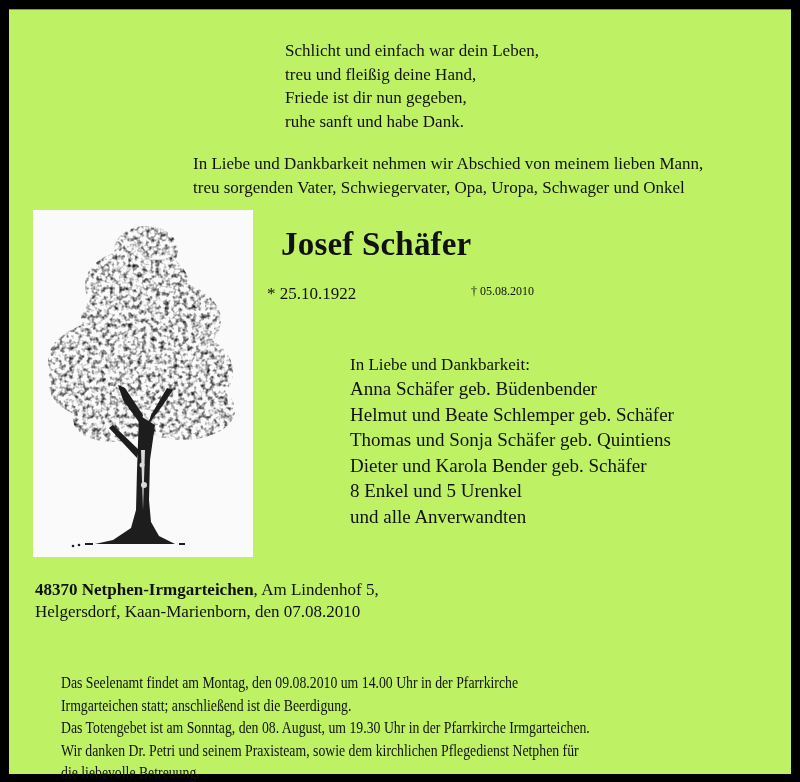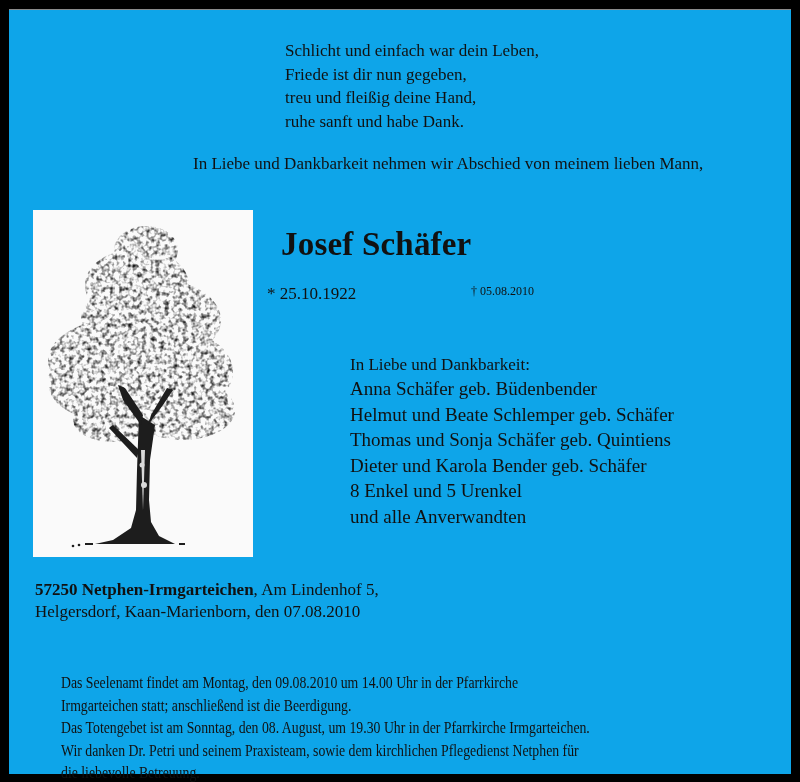--- a/index.html
+++ b/index.html
@@ -4,21 +4,21 @@
 <style>
   html, body { margin: 0; padding: 0; }
   body {
     width: 800px; height: 782px; background: #000;
     position: relative; overflow: hidden;
     font-family: "Liberation Serif", "DejaVu Serif", serif;
     color: #111;
   }
   .page {
     position: absolute; left: 9px; top: 9px; width: 782px; height: 764px;
-    background: #0ea5e9; border-top: 1px solid #8a8a8a;
+    background: #bef264; border-top: 1px solid #8a8a8a;
   }
   .abs { position: absolute; white-space: nowrap; }
   .poem { left: 276px; top: 29px; font-size: 17px; line-height: 23.5px; }
   .poem div { height: 23.5px; }
   .intro { left: 184px; top: 142px; font-size: 17px; line-height: 24px; }
   .intro div { height: 24px; }
   .tree {
     position: absolute; left: 24px; top: 200px; width: 220px; height: 347px;
     background: #fafafa;
   }
@@ -34,27 +34,28 @@
   .notice { left: 26px; top: 662px; font-size: 16px; line-height: 22.5px; margin-left: 26px; }
   .notice div { height: 22.5px; transform-origin: left; transform: scaleX(0.86); }
 </style>
 </head>
 <body>
 
 <div class="page">
 
   <div class="abs poem">
     <div>Schlicht und einfach war dein Leben,</div>
+    <div>treu und fleißig deine Hand,</div>
     <div>Friede ist dir nun gegeben,</div>
-    <div>treu und fleißig deine Hand,</div>
     <div>ruhe sanft und habe Dank.</div>
   </div>
 
   <div class="abs intro">
     <div>In Liebe und Dankbarkeit nehmen wir Abschied von meinem lieben Mann,</div>
+    <div>treu sorgenden Vater, Schwiegervater, Opa, Uropa, Schwager und Onkel</div>
   </div>
 
   <div class="tree">
     <svg width="220" height="347" viewBox="0 0 220 347">
       <defs>
         <filter id="rough" x="-10%" y="-10%" width="120%" height="120%">
           <feTurbulence type="fractalNoise" baseFrequency="0.22" numOctaves="2" seed="7" result="n"></feTurbulence>
           <feColorMatrix in="n" type="matrix" values="0 0 0 0 0  0 0 0 0 0  0 0 0 0 0  0 0 0 -2.4 1.35" result="m"></feColorMatrix>
           <feComposite in="SourceGraphic" in2="m" operator="in"></feComposite>
         </filter>
@@ -97,21 +98,21 @@
   <div class="abs mourners">
     <div>Anna Schäfer geb. Büdenbender</div>
     <div>Helmut und Beate Schlemper geb. Schäfer</div>
     <div>Thomas und Sonja Schäfer geb. Quintiens</div>
     <div>Dieter und Karola Bender geb. Schäfer</div>
     <div>8 Enkel und 5 Urenkel</div>
     <div>und alle Anverwandten</div>
   </div>
 
   <div class="abs address">
-    <div><b>57250 Netphen-Irmgarteichen</b><span>, Am Lindenhof 5,</span></div>
+    <div><b>48370 Netphen-Irmgarteichen</b><span>, Am Lindenhof 5,</span></div>
     <div>Helgersdorf, Kaan-Marienborn, den 07.08.2010</div>
   </div>
 
   <div class="abs notice">
     <div>Das Seelenamt findet am Montag, den 09.08.2010 um 14.00 Uhr in der Pfarrkirche</div>
     <div>Irmgarteichen statt; anschließend ist die Beerdigung.</div>
     <div>Das Totengebet ist am Sonntag, den 08. August, um 19.30 Uhr in der Pfarrkirche Irmgarteichen.</div>
     <div>Wir danken Dr. Petri und seinem Praxisteam, sowie dem kirchlichen Pflegedienst Netphen für</div>
     <div>die liebevolle Betreuung.</div>
   </div>

